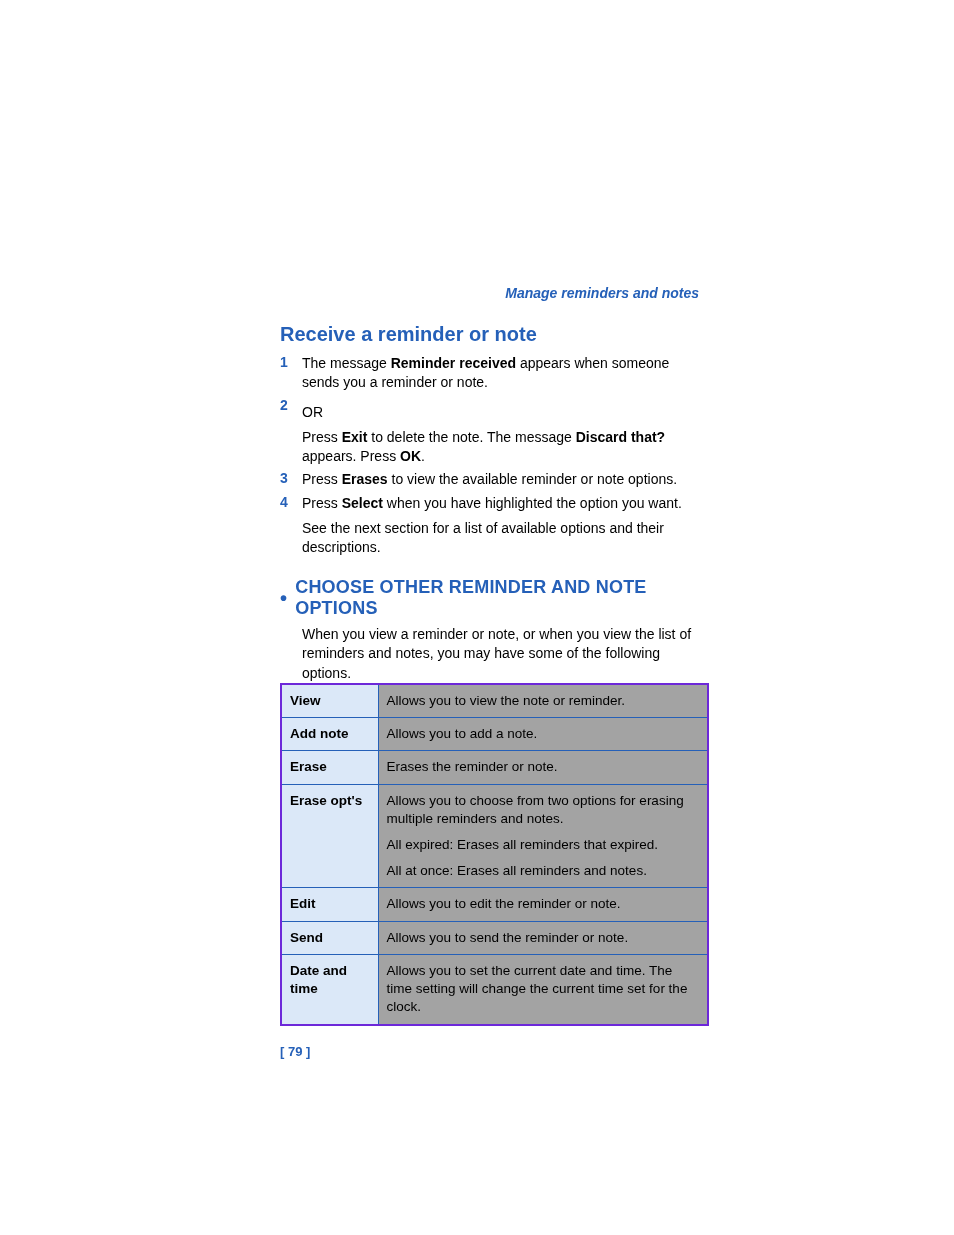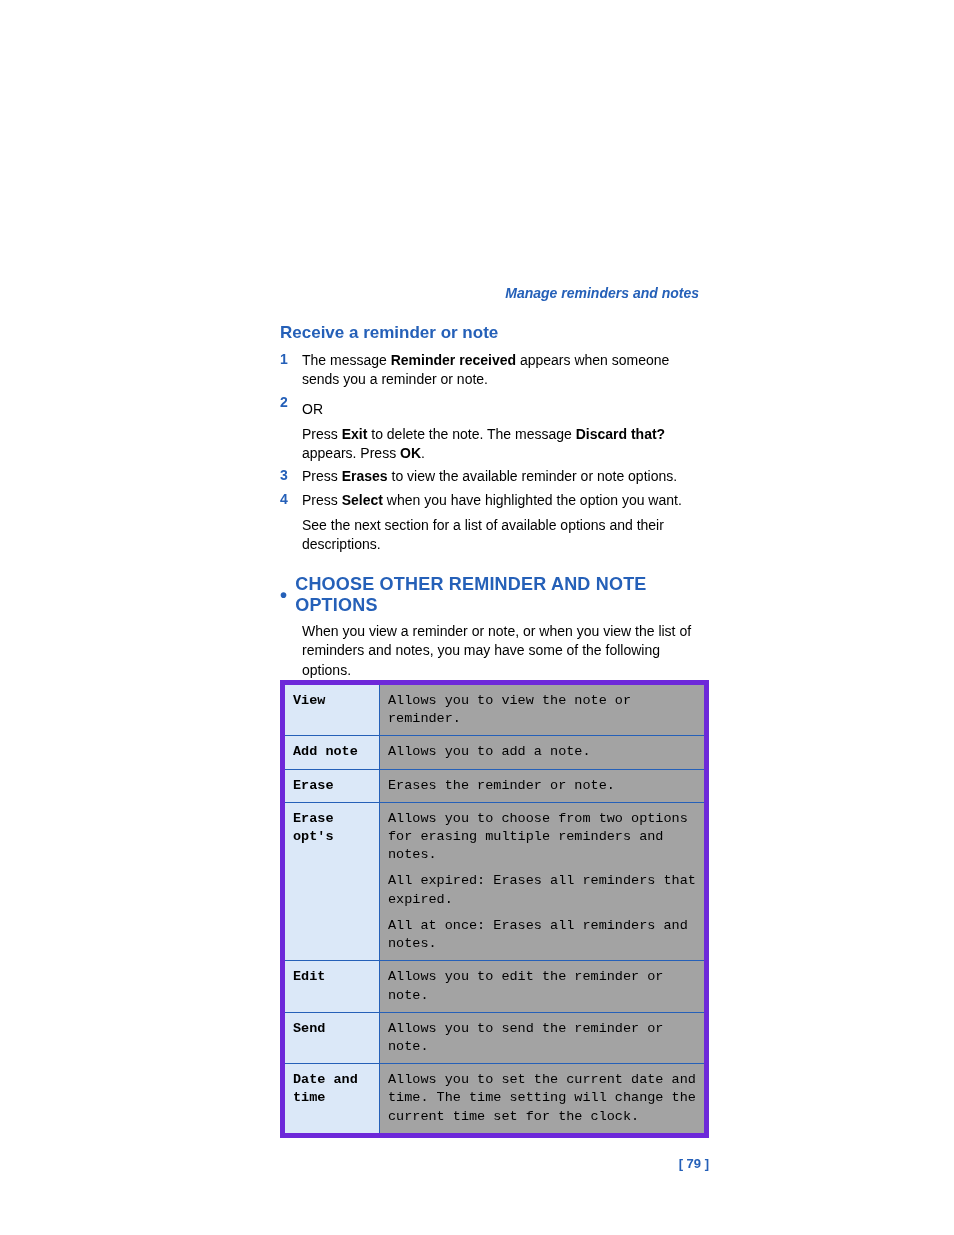--- a/index.html
+++ b/index.html
@@ -19,21 +19,21 @@
       color: #2560b8;
       font-style: italic;
       font-weight: 600;
       font-size: 14px;
       margin-bottom: 22px;
       padding-right: 10px;
     }
     .section-title {
       color: #2560b8;
       font-weight: bold;
-      font-size: 17px;
+      font-size: 20px;
       margin-bottom: 8px;
     }
     .steps {
       list-style: none;
       padding-left: 0;
       margin-bottom: 20px;
     }
     .step {
       display: flex;
       align-items: flex-start;
@@ -72,23 +72,22 @@
     }
     .intro {
       font-size: 14px;
       line-height: 1.38;
       margin-left: 22px;
     }
     .options-table {
       border-collapse: collapse;
       width: 100%;
       margin-left: 0;
-      border: 5px solid #6d28d9;
+      border: 2px solid #6d28d9;
       font-size: 13.5px;
-      font-family: Liberation Mono, monospace;
     }
     .options-table td {
       border: 1px solid #2560b8;
       padding: 7px 8px;
       vertical-align: top;
       line-height: 1.35;
     }
     .options-table td.label {
       background: #dbe8f8;
       font-weight: bold;
@@ -97,21 +96,21 @@
     .options-table td.desc {
       background: #a3a3a3;
     }
     .erase-opts p {
       margin-bottom: 8px;
     }
     .erase-opts p:last-child {
       margin-bottom: 0;
     }
     .page-number {
-      text-align: right;
+      text-align: left;
       color: #2560b8;
       font-weight: bold;
       font-size: 13px;
       margin-top: 18px;
     }
   </style>
 </head>
 <body>
 
 <div class="page">

